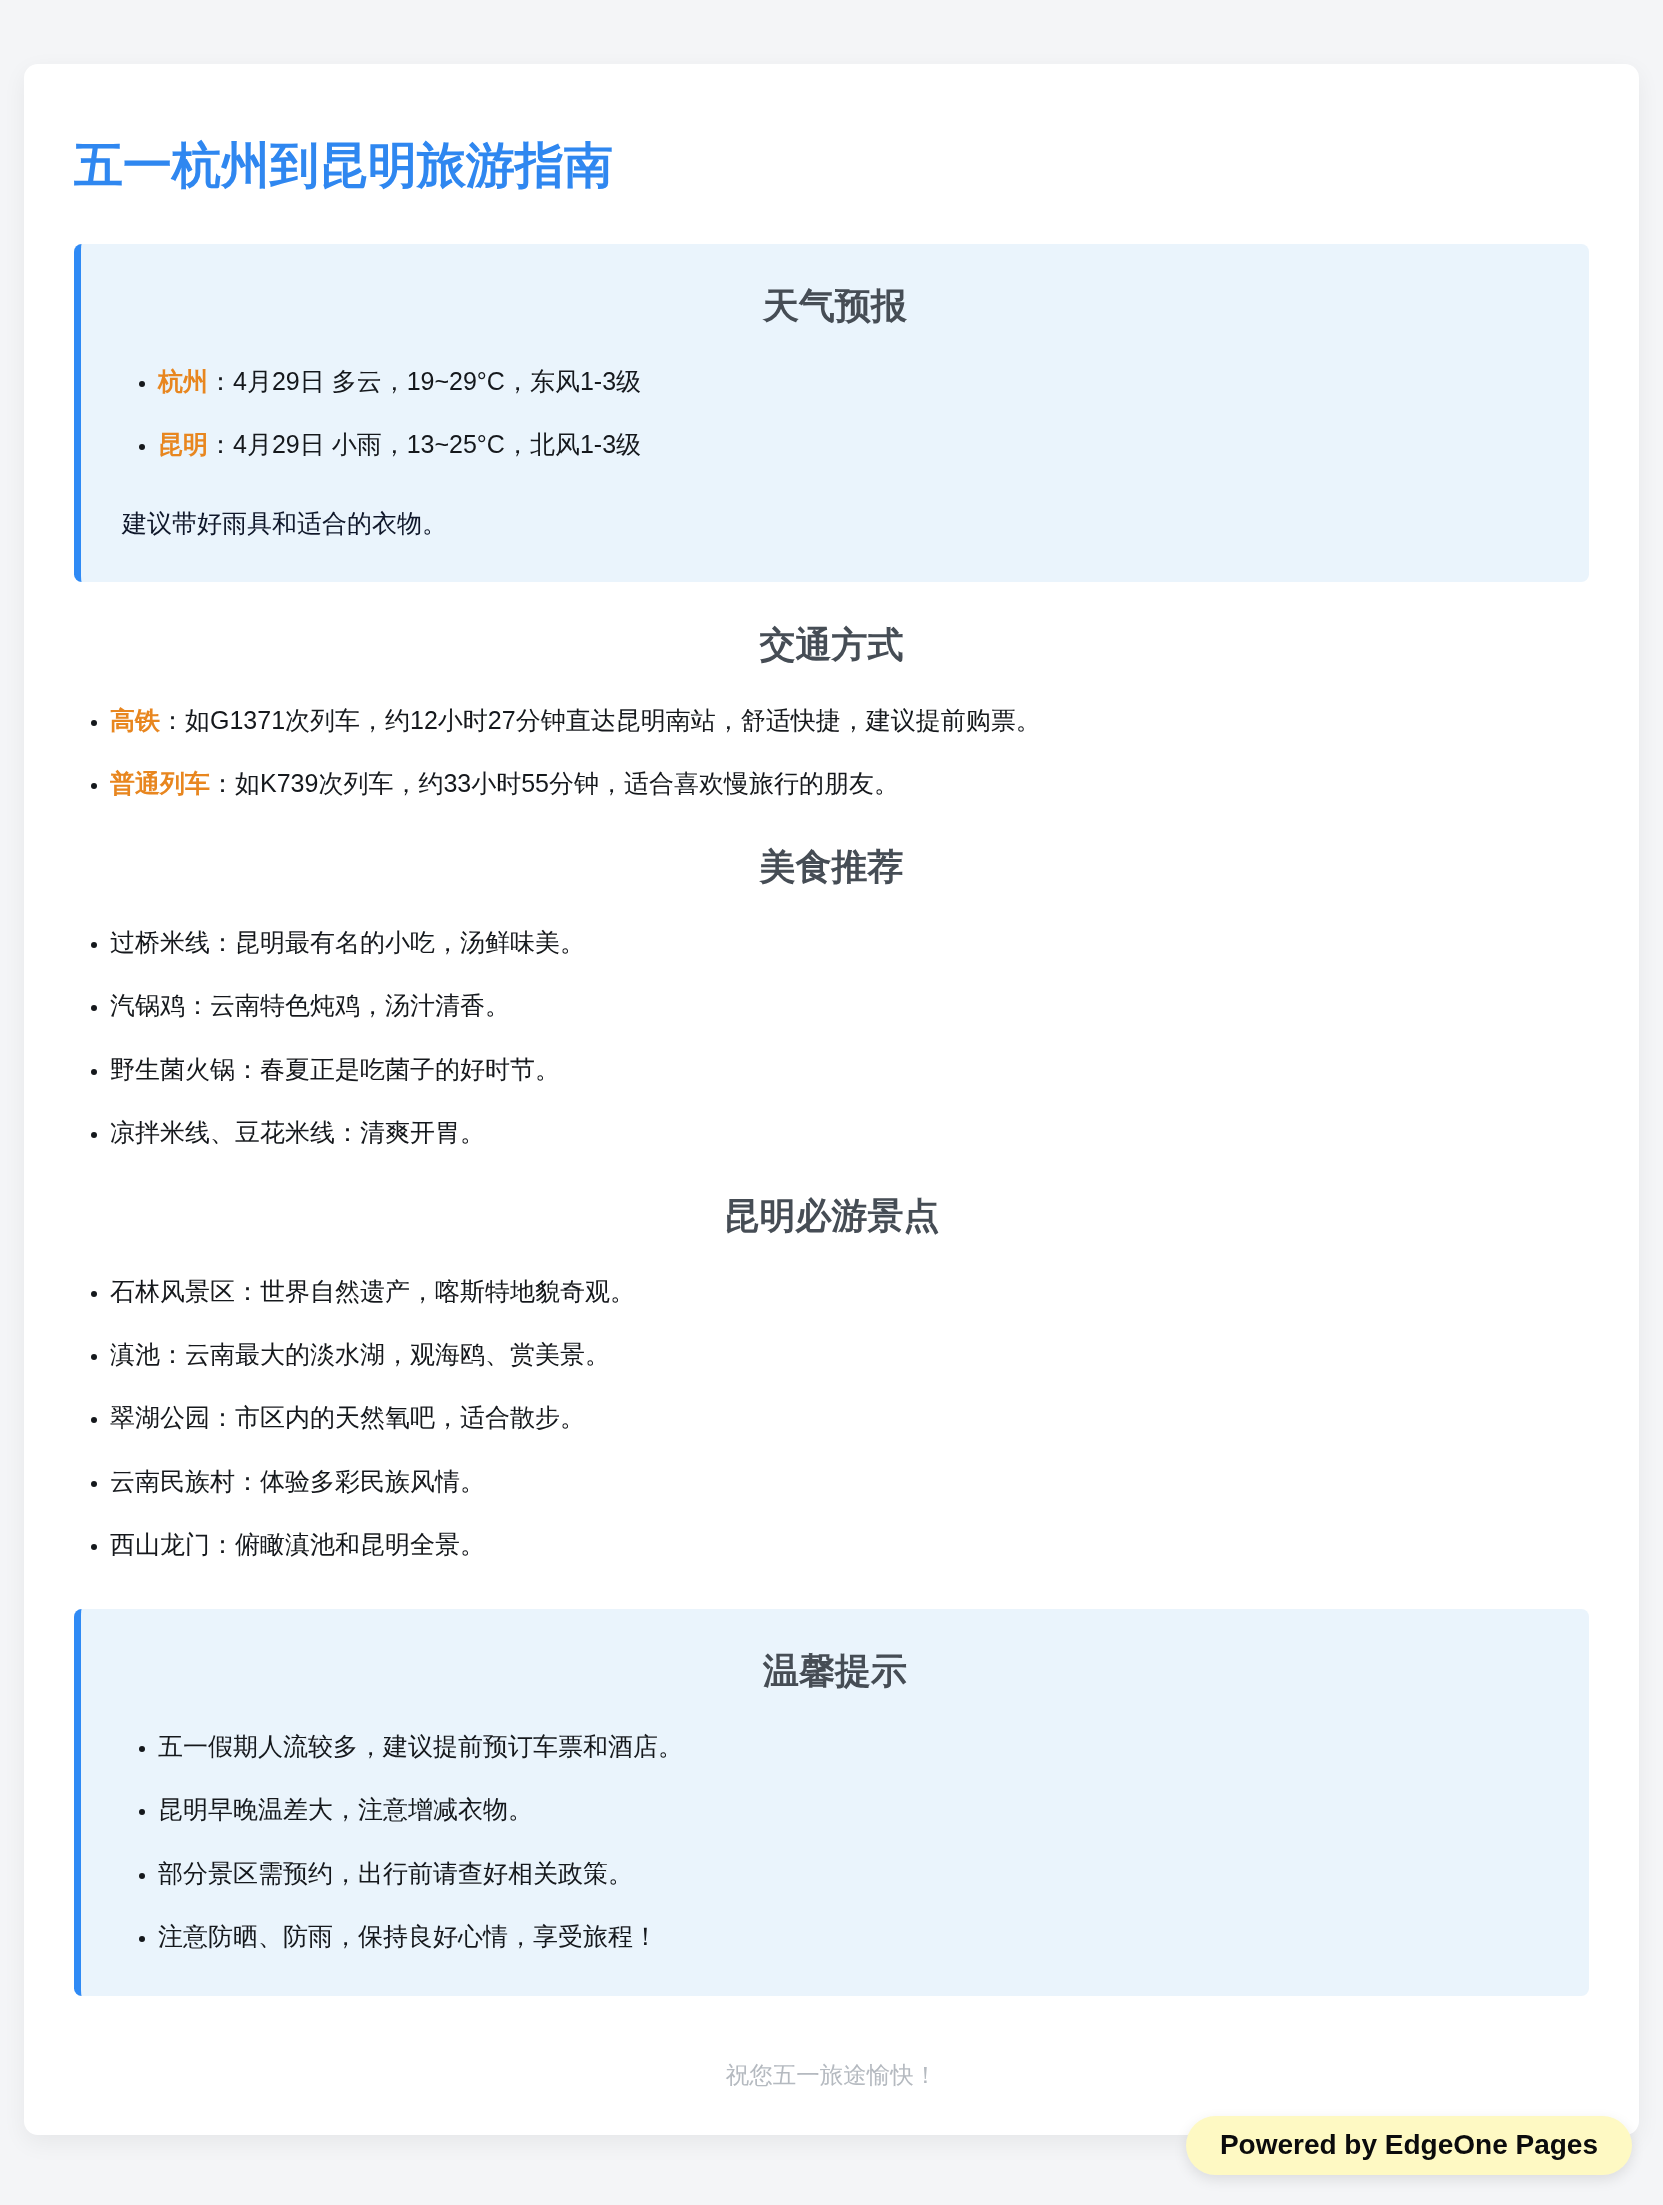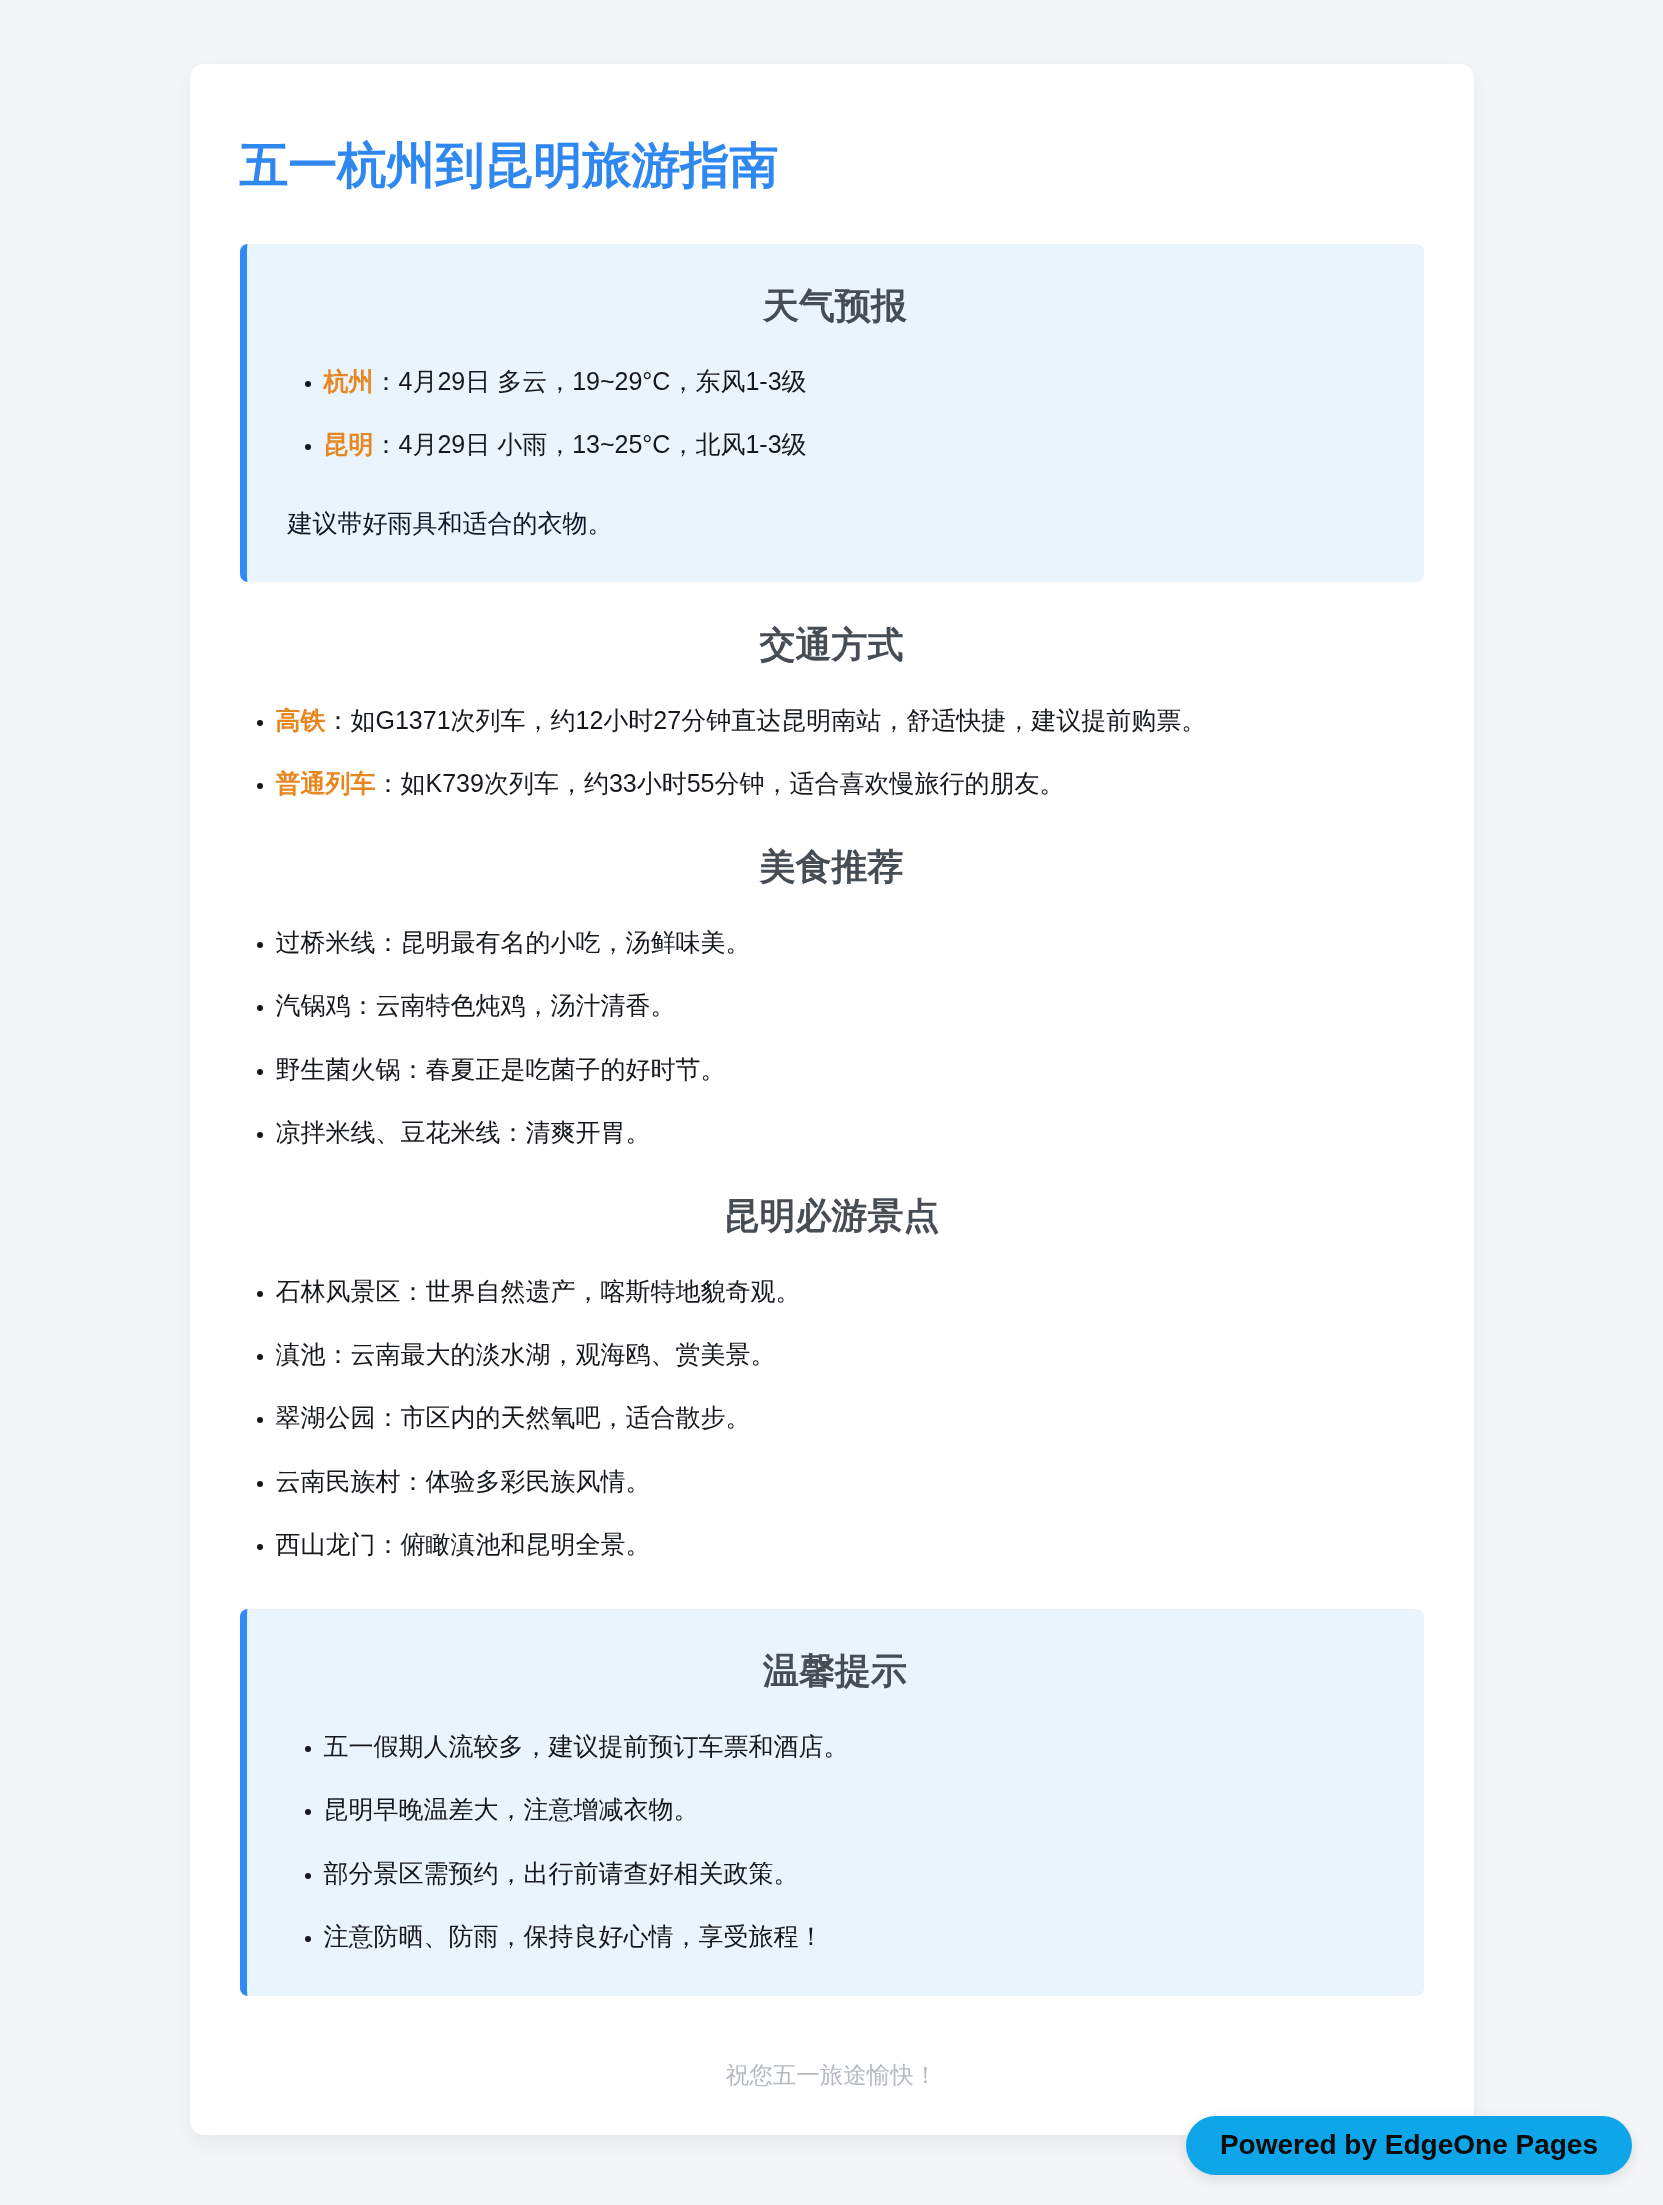--- a/index.html
+++ b/index.html
@@ -5,21 +5,21 @@
   * { box-sizing: border-box; }
   html, body {
     margin: 0; padding: 0;
     width: 1663px; height: 2205px;
     background: #f4f5f7;
     font-family: "Liberation Sans", "DejaVu Sans", sans-serif;
     overflow: hidden;
   }
   .card {
     position: relative;
-    width: 1284px;
+    width: 1615px;
     margin: 64px auto 0;
     background: #ffffff;
     border-radius: 14px;
     box-shadow: 0 7.8px 23.5px rgba(0,0,0,0.06);
     padding: 72px 50px 44px;
   }
   h1 {
     margin: 0 0 49px;
     font-size: 49px;
     line-height: 1.2;
@@ -66,21 +66,21 @@
   .footer {
     margin: 63px 0 0;
     text-align: center;
     font-size: 23.5px;
     color: #b5bac0;
   }
   .badge {
     position: fixed;
     right: 31px;
     bottom: 30px;
-    background: #0ea5e9;
+    background: #fef9c3;
     color: #0b0b0c;
     font-weight: bold;
     font-size: 28px;
     line-height: 1;
     padding: 15.7px 34px;
     border-radius: 782px;
     box-shadow: 0 4.7px 14px rgba(0,0,0,0.10);
     white-space: nowrap;
   }
 </style>

